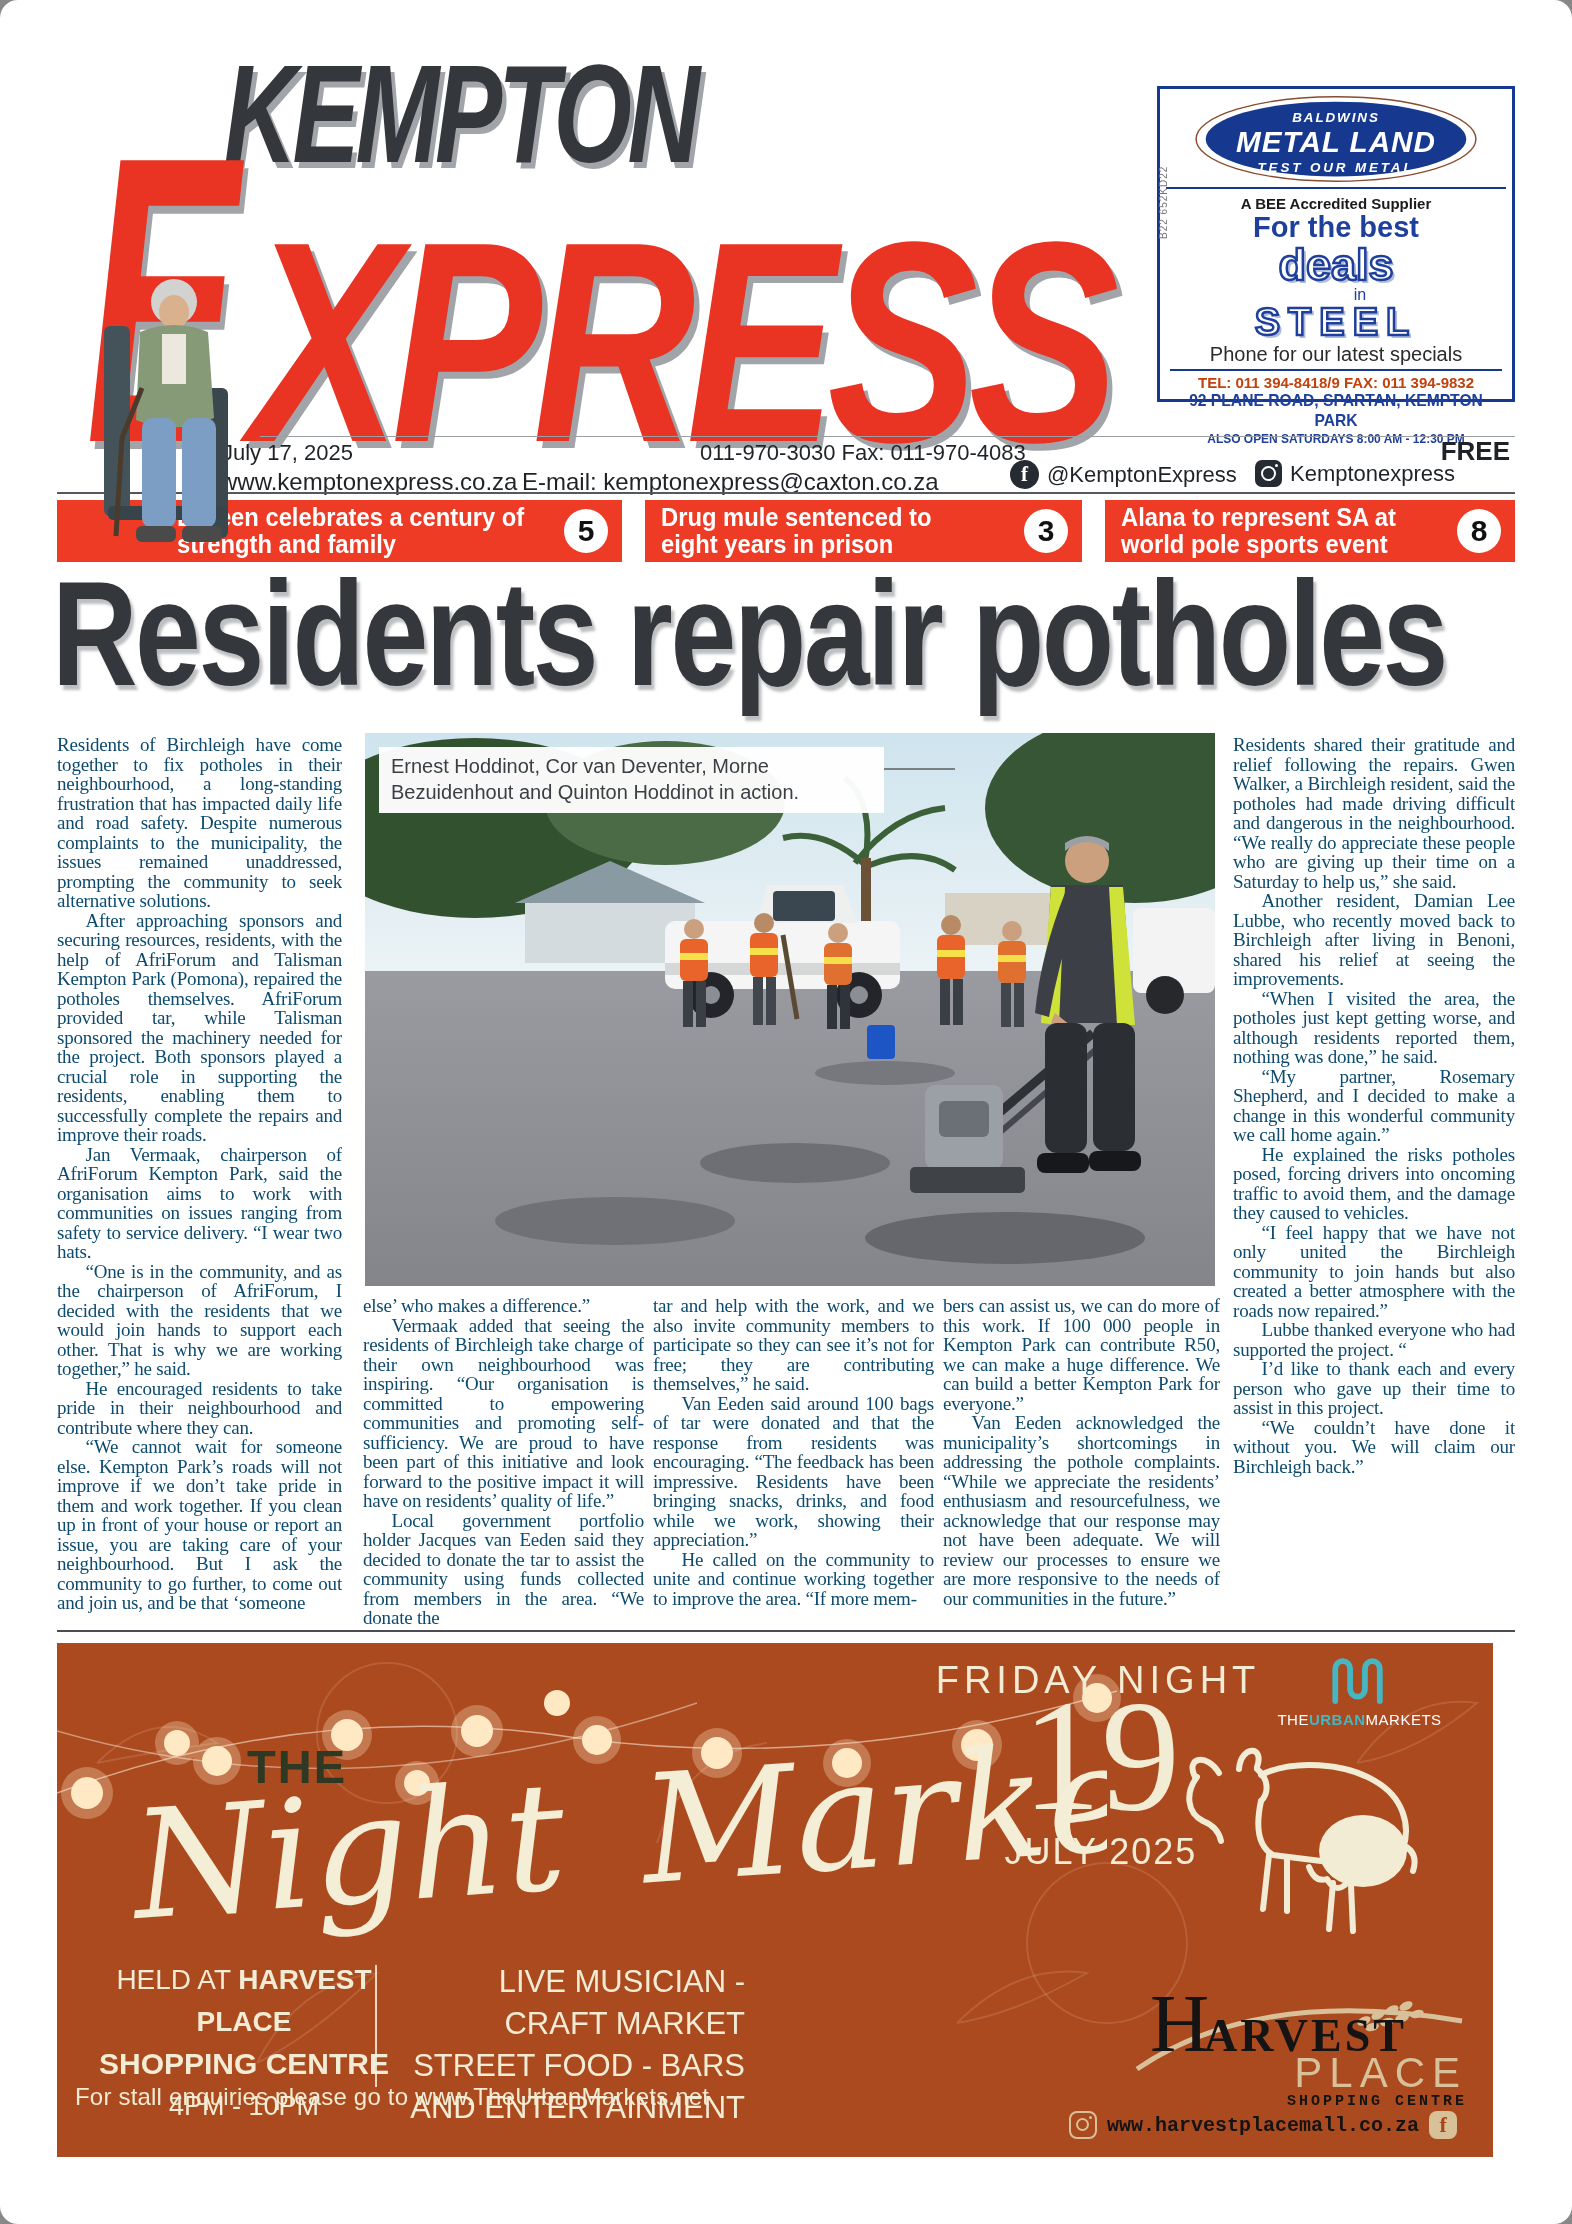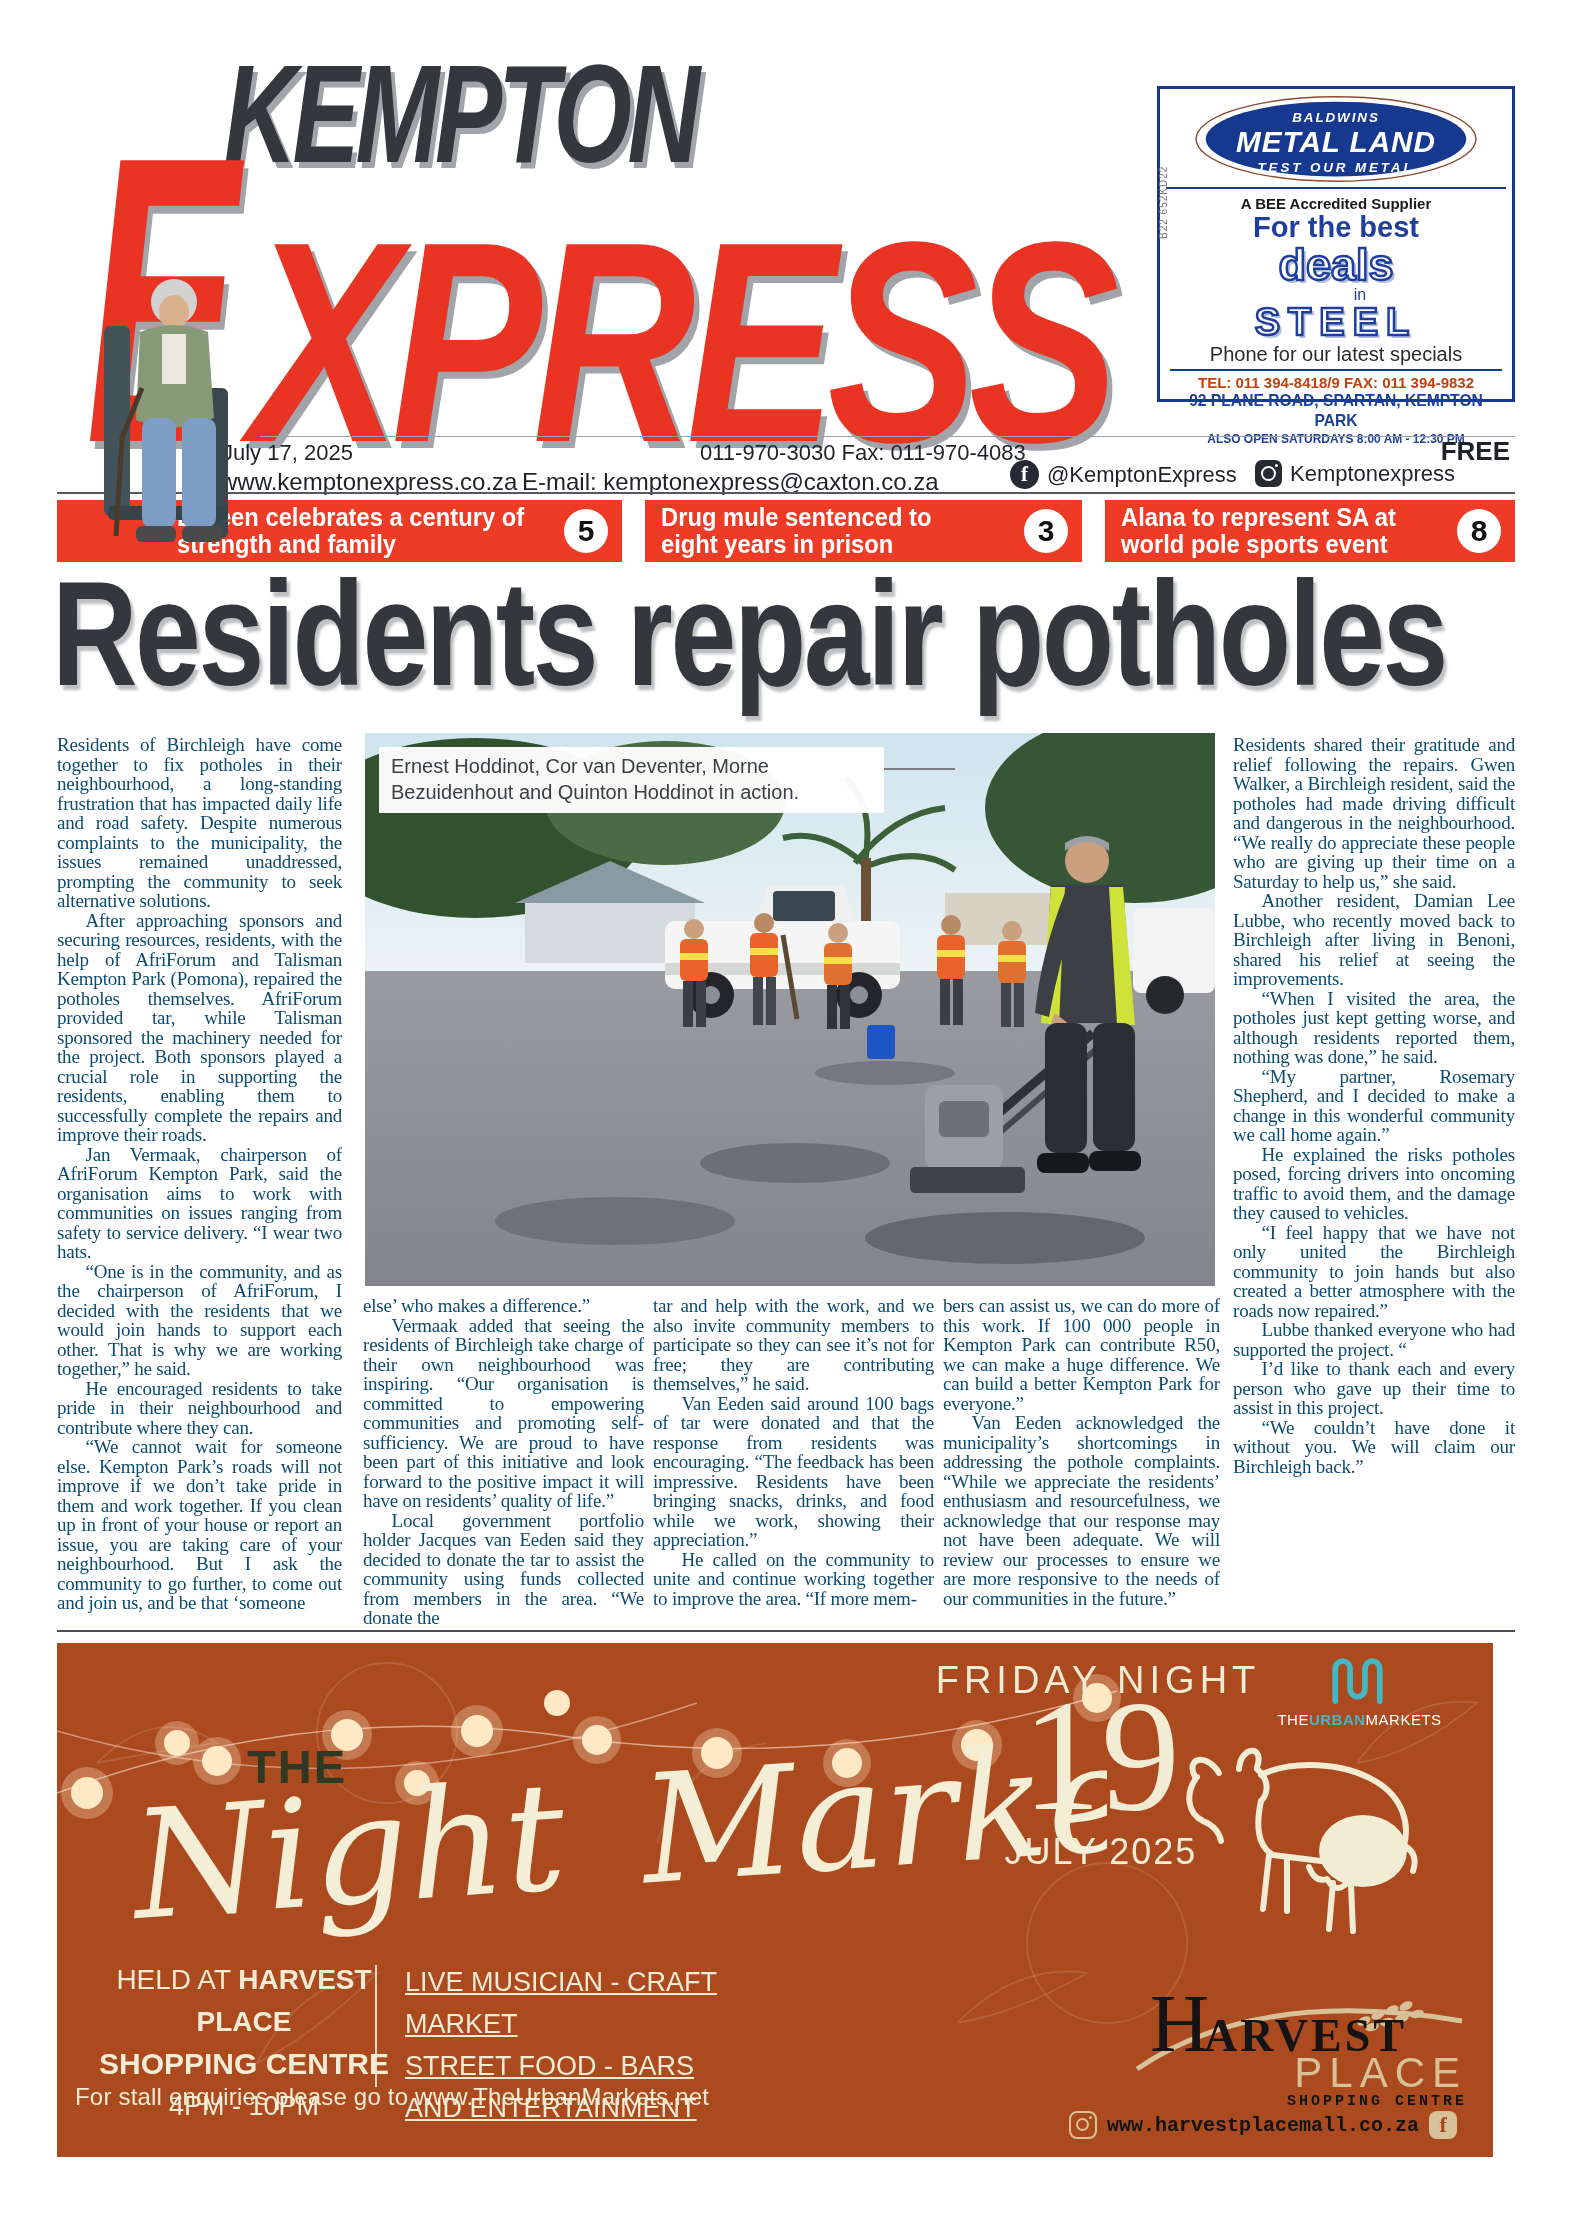--- a/index.html
+++ b/index.html
@@ -1,17 +1,17 @@
 <!DOCTYPE html>
 <html><head>
 <meta charset="utf-8">
 <style>
   html,body{margin:0;padding:0;background:#888;}
   .page{position:relative;width:1572px;height:2224px;background:#ffffff;margin:0 auto;
-        font-family:"Liberation Sans",sans-serif;overflow:hidden;}
+        font-family:"Liberation Sans",sans-serif;overflow:hidden;border-radius:18px;}
   .abs{position:absolute;}
 
   
   .kempton{position:absolute;left:224px;top:44px;font-size:140px;font-weight:bold;font-style:italic;
            color:#34373c;letter-spacing:-6px;transform:scaleX(.72);transform-origin:left;
            white-space:nowrap;line-height:1;text-shadow:6px 6px 0 rgba(130,134,139,.75);}
   .express-line{position:absolute;left:86px;top:96px;font-weight:bold;font-style:italic;color:#e93323;
            white-space:nowrap;line-height:1;}
   .big-e{font-size:408px;display:inline-block;transform:scaleX(.56);transform-origin:left;
          margin-right:-108px;text-shadow:8px 8px 0 rgba(130,134,139,.75);}
@@ -97,21 +97,21 @@
   .na-script{position:absolute;left:50px;top:40px;}
   .na-urban{position:absolute;left:1195px;top:8px;width:215px;text-align:center;}
   .na-urban-text{font-size:15px;letter-spacing:.5px;color:#fff;margin-top:2px;}
   .na-urban-text .u{color:#45b6c2;font-weight:bold;}
   .na-cow{position:absolute;left:1100px;top:90px;}
   .na-held{position:absolute;left:12px;top:316px;width:350px;text-align:center;line-height:42px;font-size:28px;}
   .na-held b{font-weight:bold;}
   .na-held .l2{font-weight:bold;font-size:30px;}
   .na-held .l3{font-size:27px;}
   .na-div{position:absolute;left:318px;top:322px;width:2px;height:122px;background:rgba(247,241,222,.85);}
-  .na-features{position:absolute;left:348px;top:318px;width:340px;text-align:left;font-size:27px;text-decoration:underline;}
+  .na-features{position:absolute;left:348px;top:318px;width:340px;text-align:right;font-size:31px;}
   .na-features p{margin:0;line-height:42px;}
   .na-enq{position:absolute;left:18px;top:440px;font-size:24px;letter-spacing:.2px;}
   .na-harvest{position:absolute;left:1075px;top:348px;}
   .na-web{position:absolute;left:1012px;top:468px;display:flex;align-items:center;gap:10px;
           font-family:"Liberation Mono",monospace;font-weight:bold;font-size:20px;color:#141414;}
   .ig-tan{width:28px;height:28px;border-radius:8px;border:2.5px solid #d8c198;position:relative;box-sizing:border-box;}
   .ig-tan::before{content:"";position:absolute;left:5px;top:5px;width:9px;height:9px;border:2.5px solid #d8c198;border-radius:50%;}
   .ig-tan::after{content:"";position:absolute;right:3px;top:3px;width:3px;height:3px;background:#d8c198;border-radius:50%;}
   .fb-tan{width:28px;height:28px;border-radius:8px;background:#d8c198;color:#a8461e;display:flex;
           align-items:center;justify-content:center;font:bold 22px "Liberation Serif",serif;}

